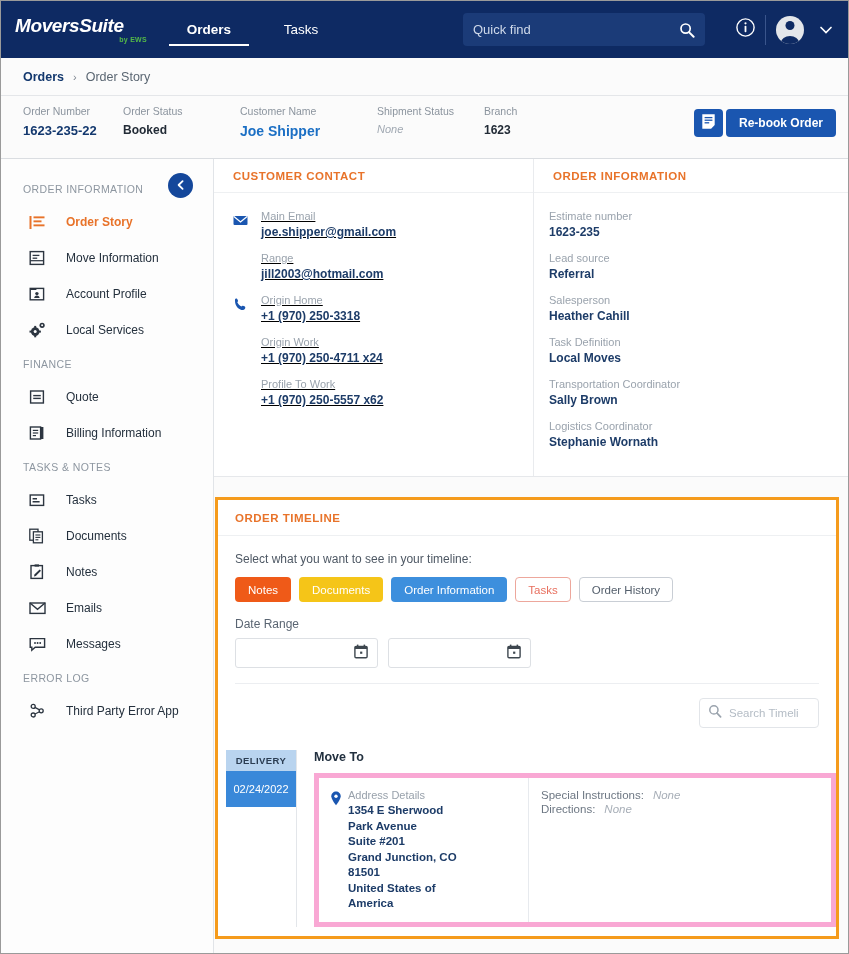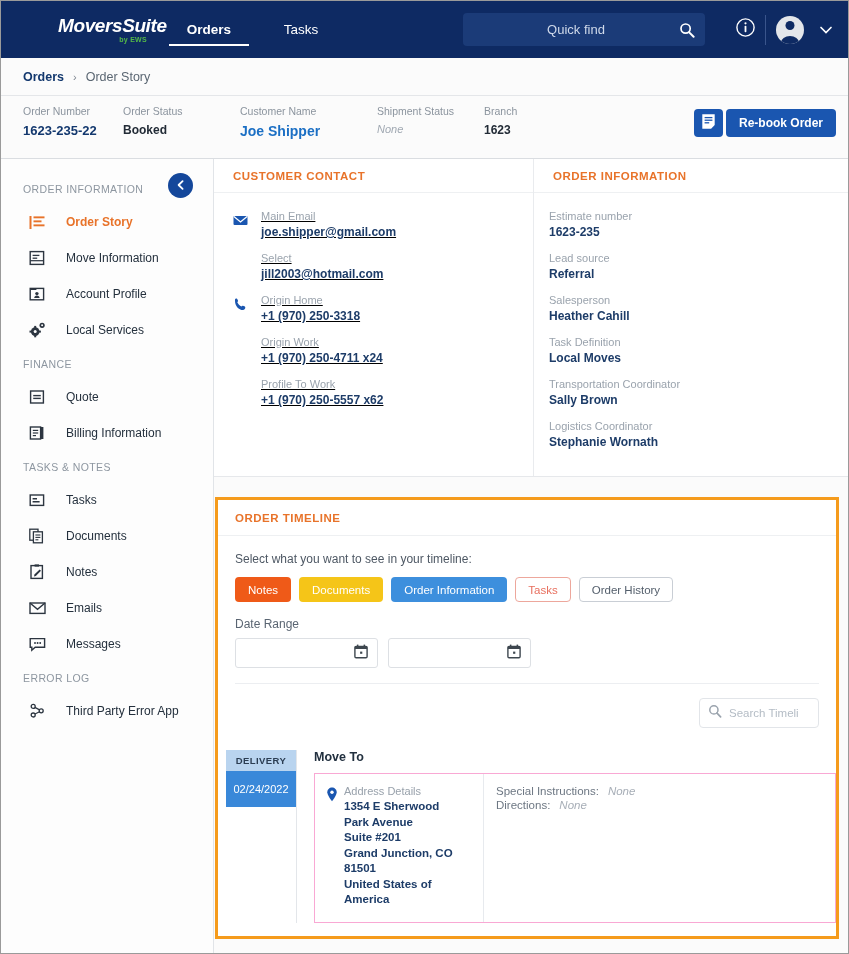--- a/index.html
+++ b/index.html
@@ -25,21 +25,21 @@
     align-items: center;
     position: relative;
   }
   .logo-wrap {
     width: 146px; padding-left: 14px;
     display: flex; flex-direction: column; align-items: flex-start;
     line-height: 1;
   }
   .logo-main {
     font-size: 19px; font-weight: bold; font-style: italic;
-    color: #ffffff; letter-spacing: -0.4px; margin-left: 43px;
+    color: #ffffff; letter-spacing: -0.4px;
   }
   .logo-sub {
     font-size: 7px; font-weight: bold; color: #54b948;
     align-self: flex-end; margin-top: 1px; letter-spacing: 0.3px;
   }
   .nav-items { display: flex; align-items: center; height: 100%; margin-left: 16px; }
   .nav-item {
     color: #ffffff; font-size: 13.5px; font-weight: bold;
     padding: 0 12px; height: 100%;
     display: flex; align-items: center; justify-content: center;
@@ -50,21 +50,21 @@
     height: 2px; background: #ffffff;
   }
   .nav-item.plain { font-weight: normal; }
   .quickfind {
     position: absolute; left: 462px; top: 12px;
     width: 242px; height: 33px;
     background: #1b3b78; border-radius: 4px;
     display: flex; align-items: center; padding: 0 10px;
     cursor: text;
   }
-  .quickfind .qf-text { flex: 1; font-size: 13px; color: #cfd9ea; text-align: center; }
+  .quickfind .qf-text { flex: 1; font-size: 13px; color: #cfd9ea; }
   .qf-icon { width: 16px; height: 16px; }
   .hdr-right {
     position: absolute; right: 10px; top: 0; height: 100%;
     display: flex; align-items: center; gap: 0;
   }
   .info-icon-btn {
     width: 40px; height: 100%;
     display: flex; align-items: center; justify-content: center; cursor: pointer;
   }
   .vdiv { width: 1px; height: 30px; background: #3a558c; }
@@ -231,22 +231,22 @@
     font-size: 9.5px; font-weight: bold; letter-spacing: 0.4px;
     display: flex; align-items: center; justify-content: center;
   }
   .badge-date {
     height: 36px; background: #3988d9; color: #ffffff;
     font-size: 11px; display: flex; align-items: center; justify-content: center;
   }
   .entry-main { flex: 1; border-left: 1px solid #e3e6ea; padding-left: 17px; }
   .entry-title { font-size: 12.5px; font-weight: bold; color: #22303f; margin-bottom: 9px; }
   .entry-card {
-    border: 1px solid #f9a8d4; background: #fff;
-    display: flex; min-height: 150px;
+    border: 5px solid #f9a8d4; background: #fff;
+    display: flex; min-height: 150px; gap: 41px;
   }
   .card-col-a { width: 168px; flex: 0 0 168px; padding: 11px 10px 10px 11px; display: flex; }
   .pin-ico { width: 18px; flex: 0 0 18px; padding-top: 2px; }
   .addr-lbl { font-size: 11px; color: #98a1ab; margin-bottom: 2px; }
   .addr-val { font-size: 11.5px; font-weight: bold; color: #1d3c68; line-height: 1.35; }
   .card-col-b {
     flex: 1; border-left: 1px solid #e7eaee; padding: 11px 10px 10px 12px;
   }
   .kv { display: flex; gap: 9px; margin-bottom: 2px; font-size: 11.5px; }
   .kv-k { color: #6d7783; }
@@ -535,21 +535,21 @@
               </span>
               <span class="contact-txt">
                 <span class="contact-lbl">Main Email</span>
                 <span class="contact-val">joe.shipper@gmail.com</span>
               </span>
             </div>
 
             <div class="contact-row">
               <span class="contact-ico"></span>
               <span class="contact-txt">
-                <span class="contact-lbl">Select</span>
+                <span class="contact-lbl">Range</span>
                 <span class="contact-val">jill2003@hotmail.com</span>
               </span>
             </div>
 
             <div class="contact-row" style="margin-top:5px">
               <span class="contact-ico">
                 <svg width="15" height="15" viewBox="0 0 15 15">
                     <path d="M3.1 1.4c1 0 1.3 0.5 1.7 1.7 0.4 1.2 0.2 1.5-0.5 2.1 0.8 1.9 2.3 3.4 4.2 4.2 0.6-0.7 0.9-0.9 2.1-0.5 1.2 0.4 1.7 0.7 1.7 1.7 0 1.2-1.1 2.4-2.3 2.4C5.8 13 2 9.2 2 3.7 2 2.5 1.9 1.4 3.1 1.4z" fill="#1a56b0"></path>
                   </svg>
               </span>

